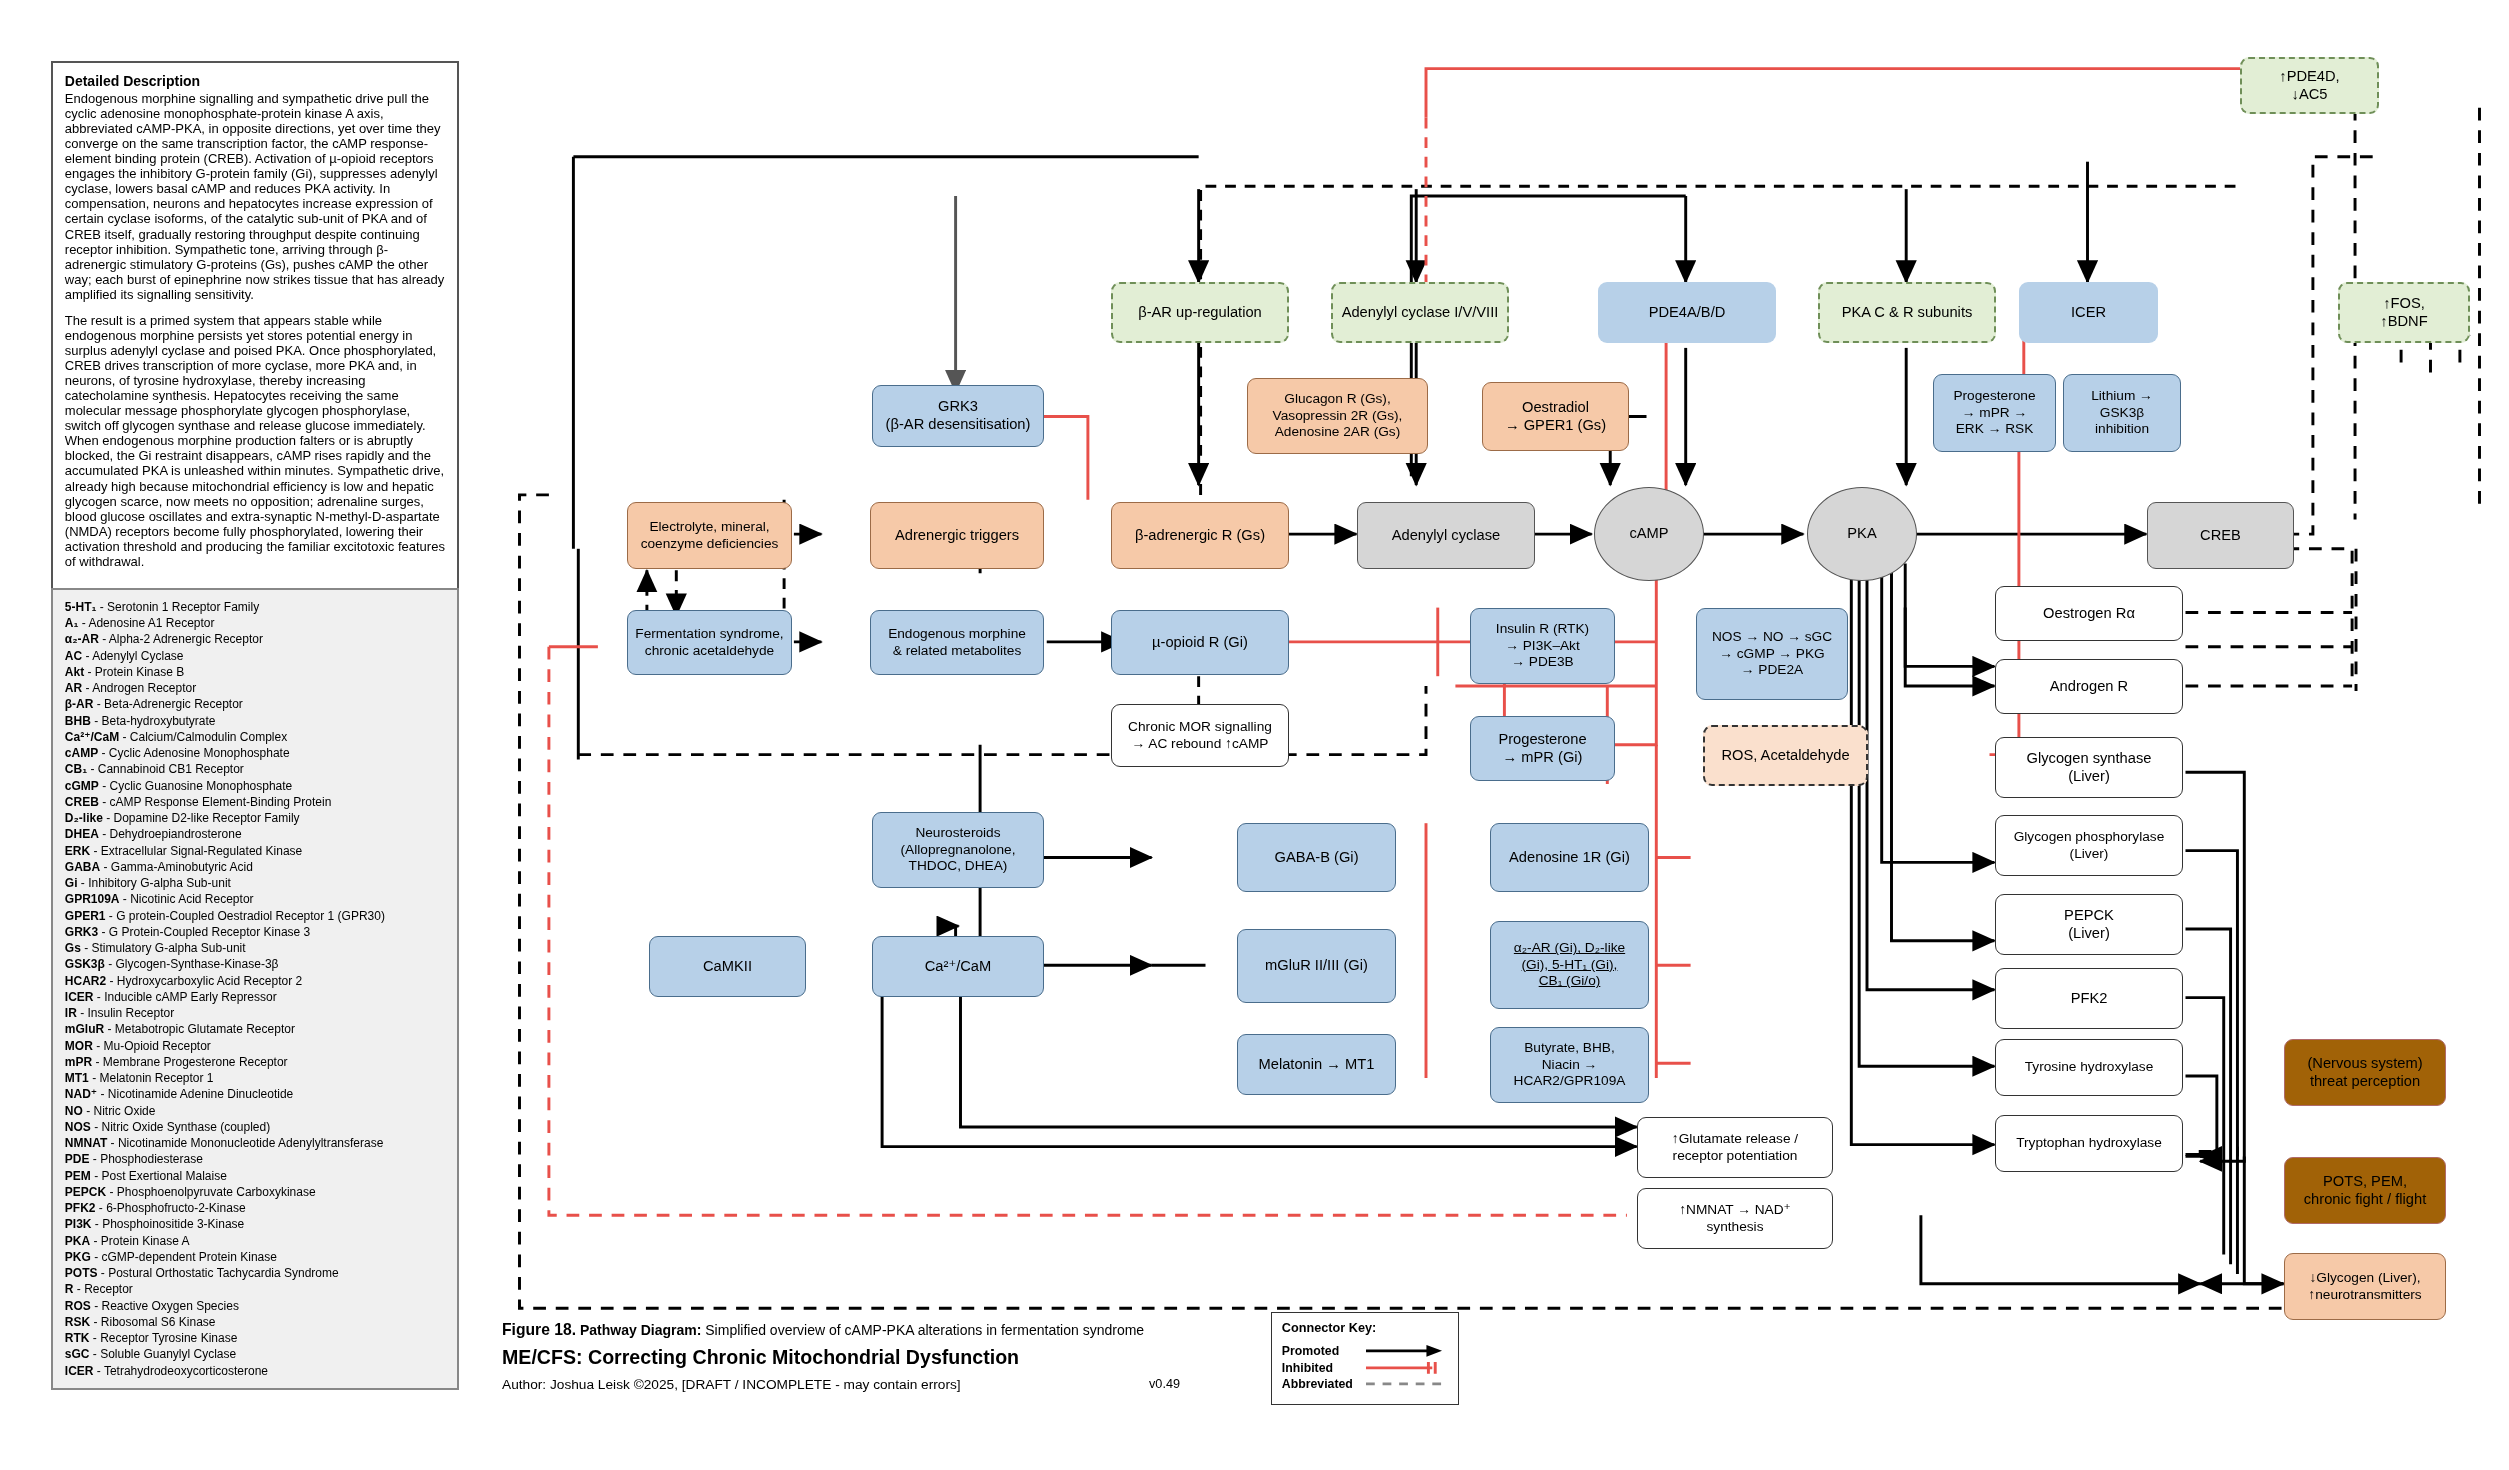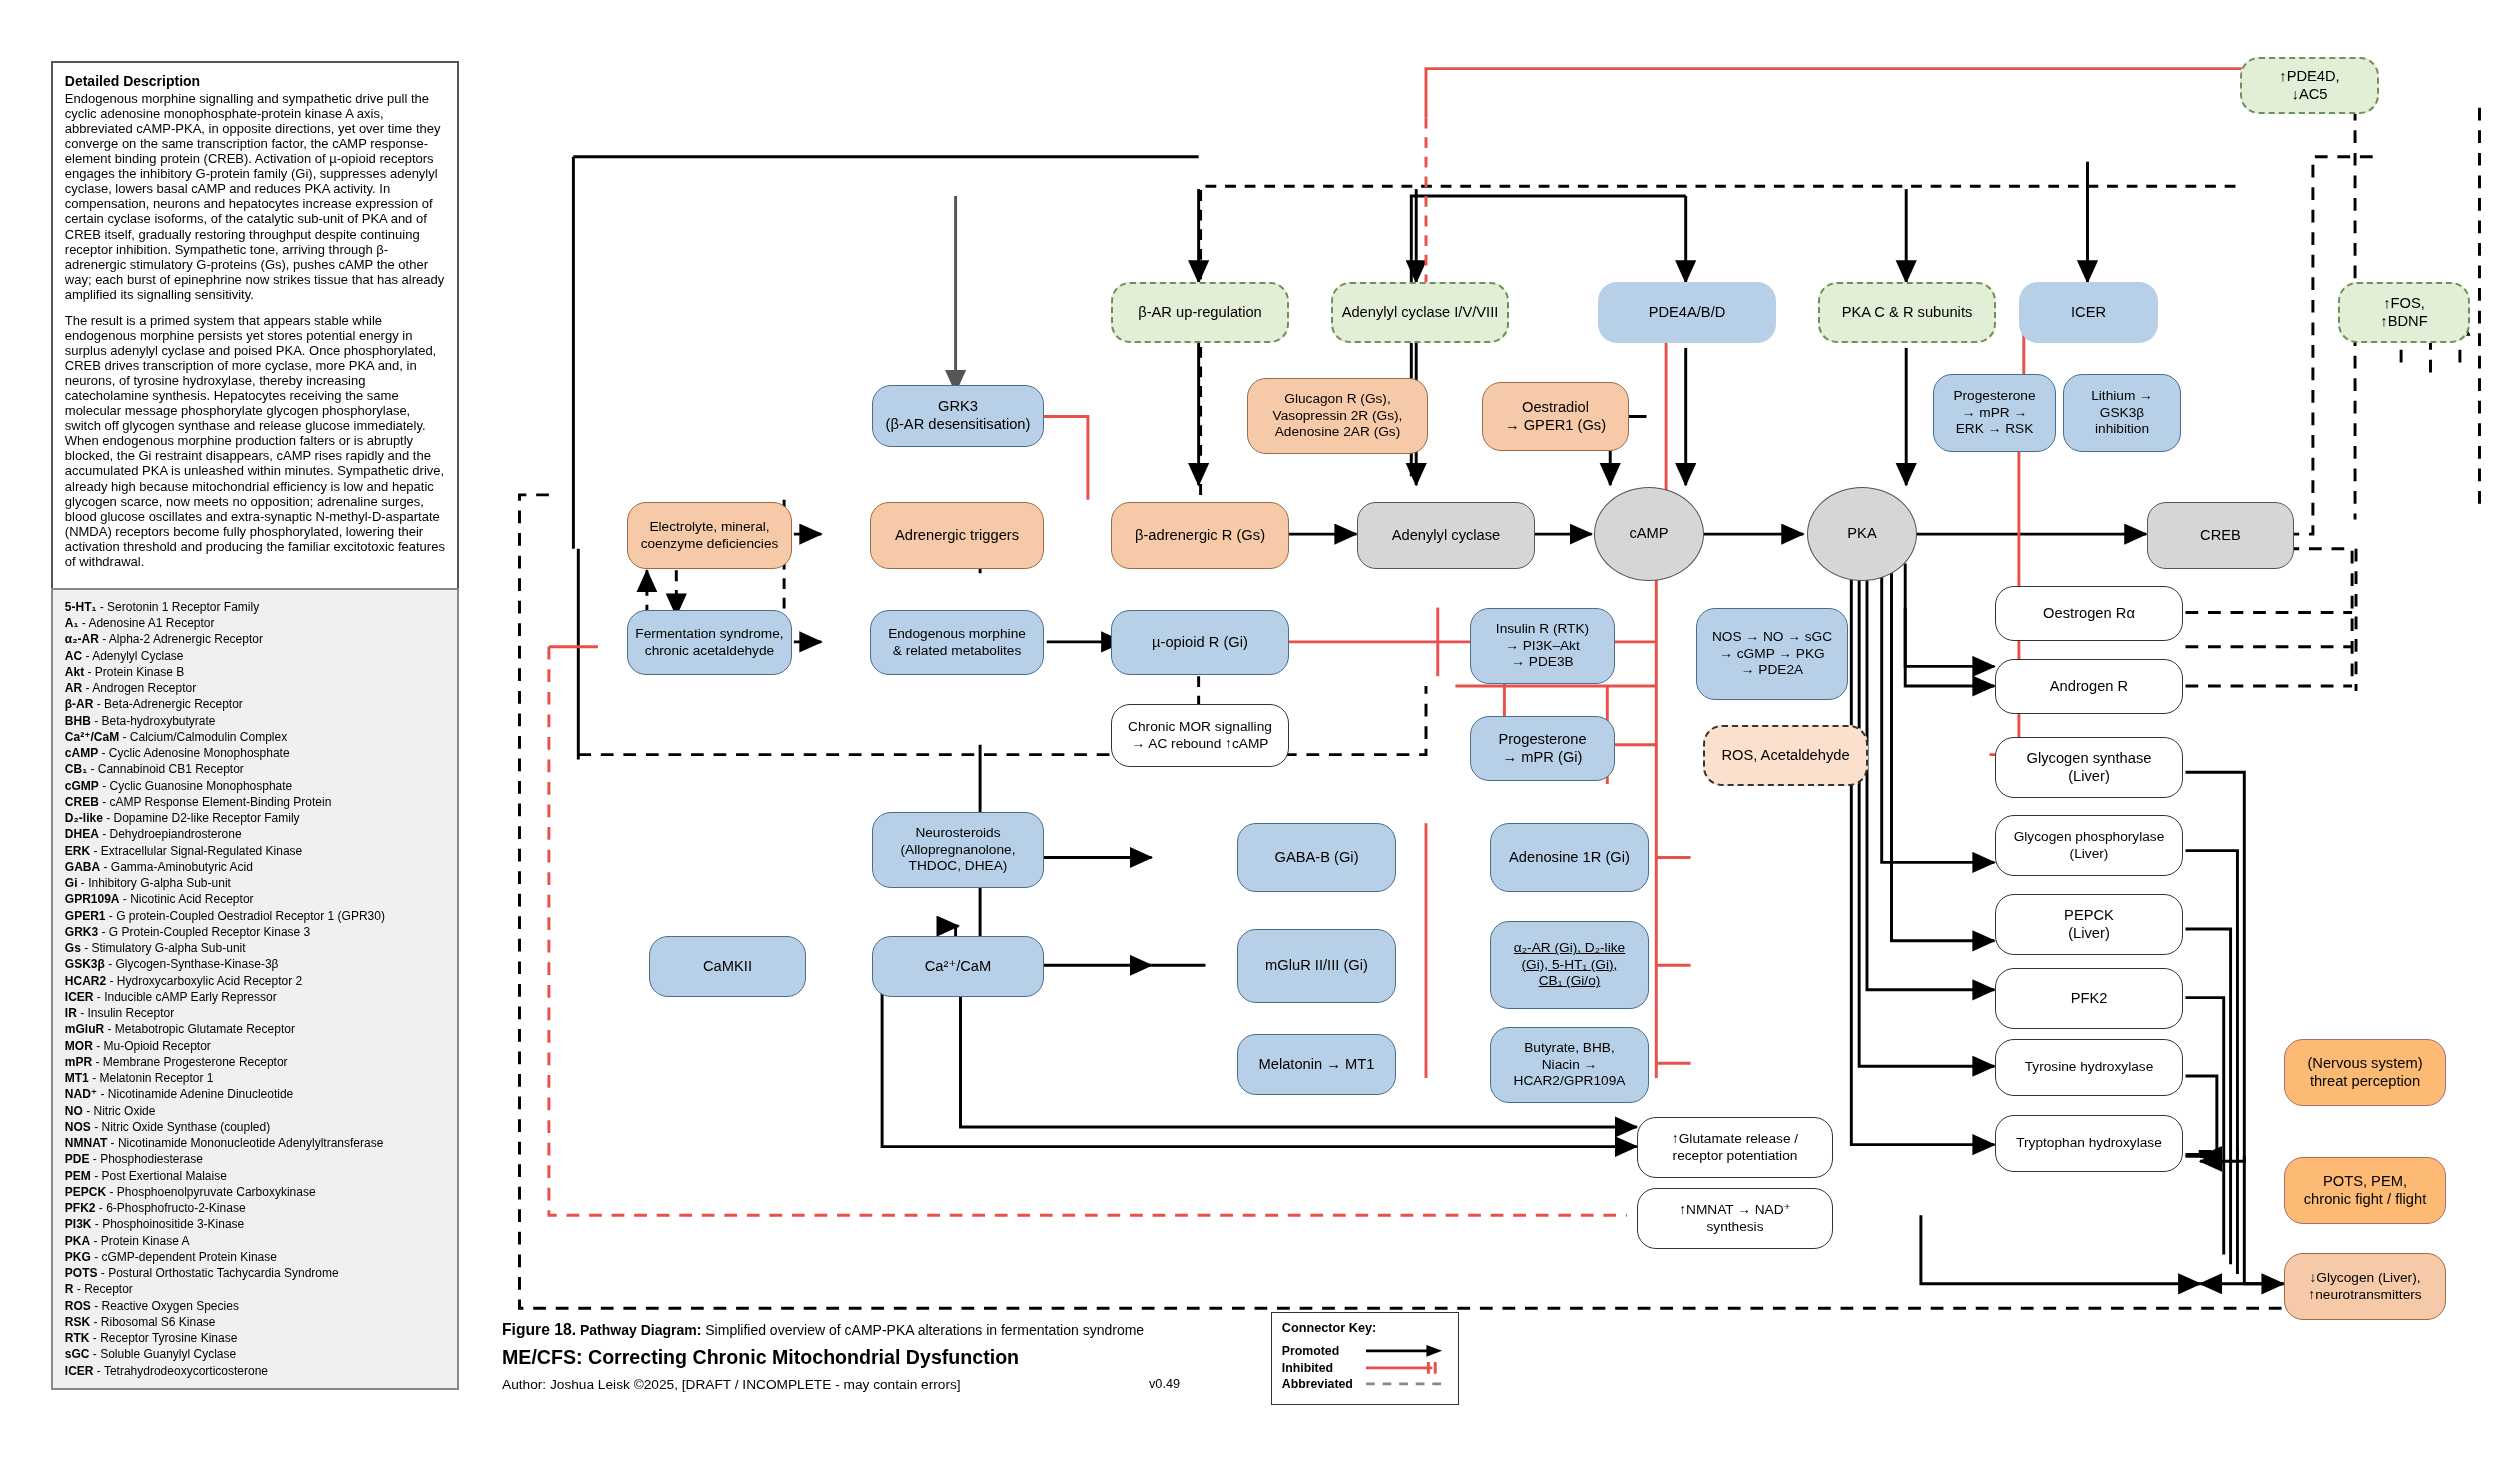--- a/index.html
+++ b/index.html
@@ -13,27 +13,27 @@
   #desc-panel p{margin:0 0 10.8px 0;font-size:13px;line-height:1.16;text-align:left;}
   #desc-panel p:last-child{margin-bottom:12px;}
 
   #abbr-panel{position:absolute;left:51px;top:588px;width:408px;
       border:2px solid #888;background:#f0f0f0;padding:8.8px 11.8px;box-sizing:border-box;}
   .abbr-row{font-size:12px;line-height:1.355;white-space:nowrap;}
   .abbr-row b{font-weight:bold;}
 
   
   .node{position:absolute;box-sizing:border-box;display:flex;align-items:center;
-        justify-content:center;text-align:center;border-radius:19px;
+        justify-content:center;text-align:center;border-radius:9px;
         font-size:14.7px;line-height:1.2;padding:2px 4.9px;}
   .blue   {background:#b7d0e8;border:1.6px solid #4a6d8c;}
   .orange {background:#f6c9a8;border:1.6px solid #9c6b47;}
   .grey   {background:#d6d6d6;border:1.6px solid #555;}
   .white  {background:#fff;border:1.6px solid #333;}
-  .pink   {background:#fdba74;border:1.6px solid #b06a6a;}
+  .pink   {background:#a16207;border:1.6px solid #b06a6a;}
   .green-d{background:#e2eed5;border:2.2px dashed #6f8f58;}
   .blue-d {background:#b7d0e8;border:2.2px dashed #3f6casdf;border-color:#3f6c8c;}
   .orange-d{background:#fae0cd;border:2.2px dashed #333;}
   .ellipse{border-radius:50%;}
 
   
   #caption{position:absolute;left:502px;top:1321px;width:745px;}
   #caption .l1{font-size:14px;margin-bottom:6.9px;}
   #caption .l1 .fig{font-weight:bold;font-size:15.7px;}
   #caption .l1 .pd{font-weight:bold;}

